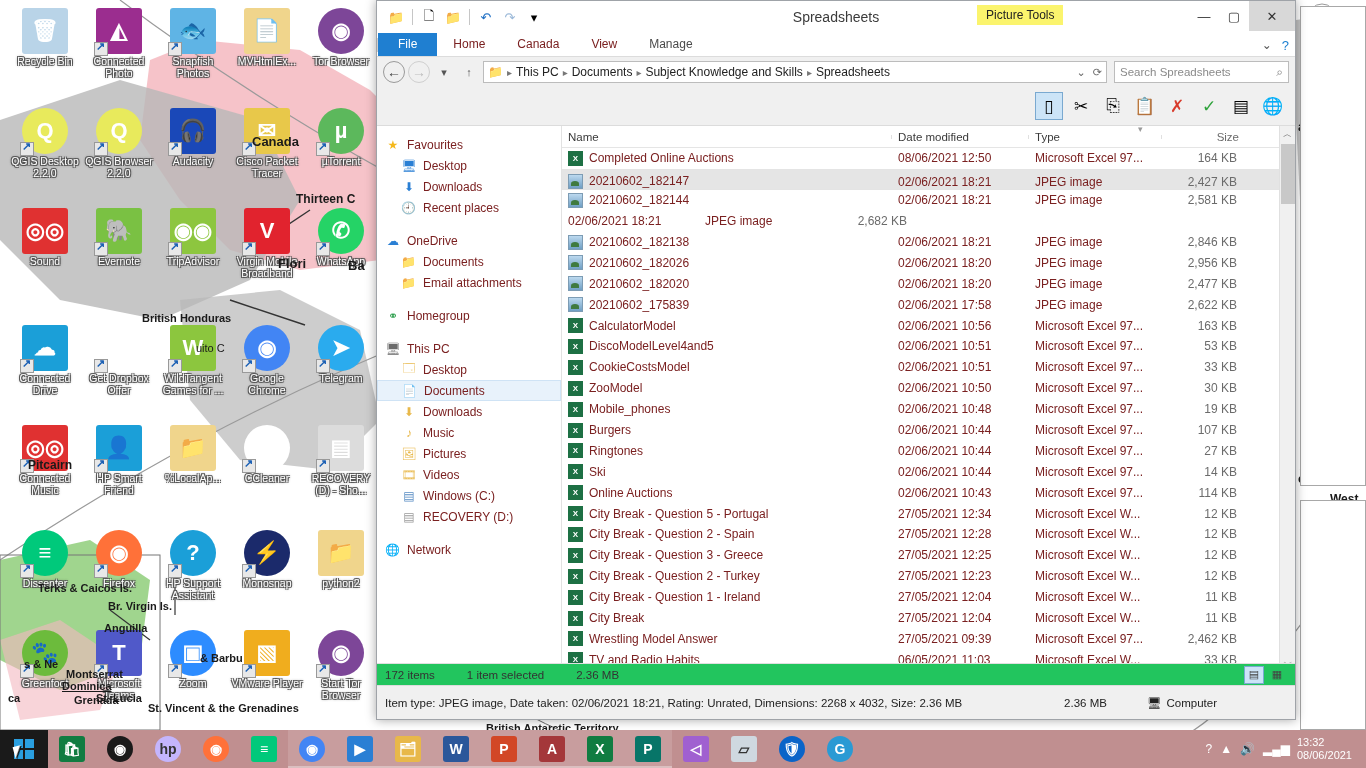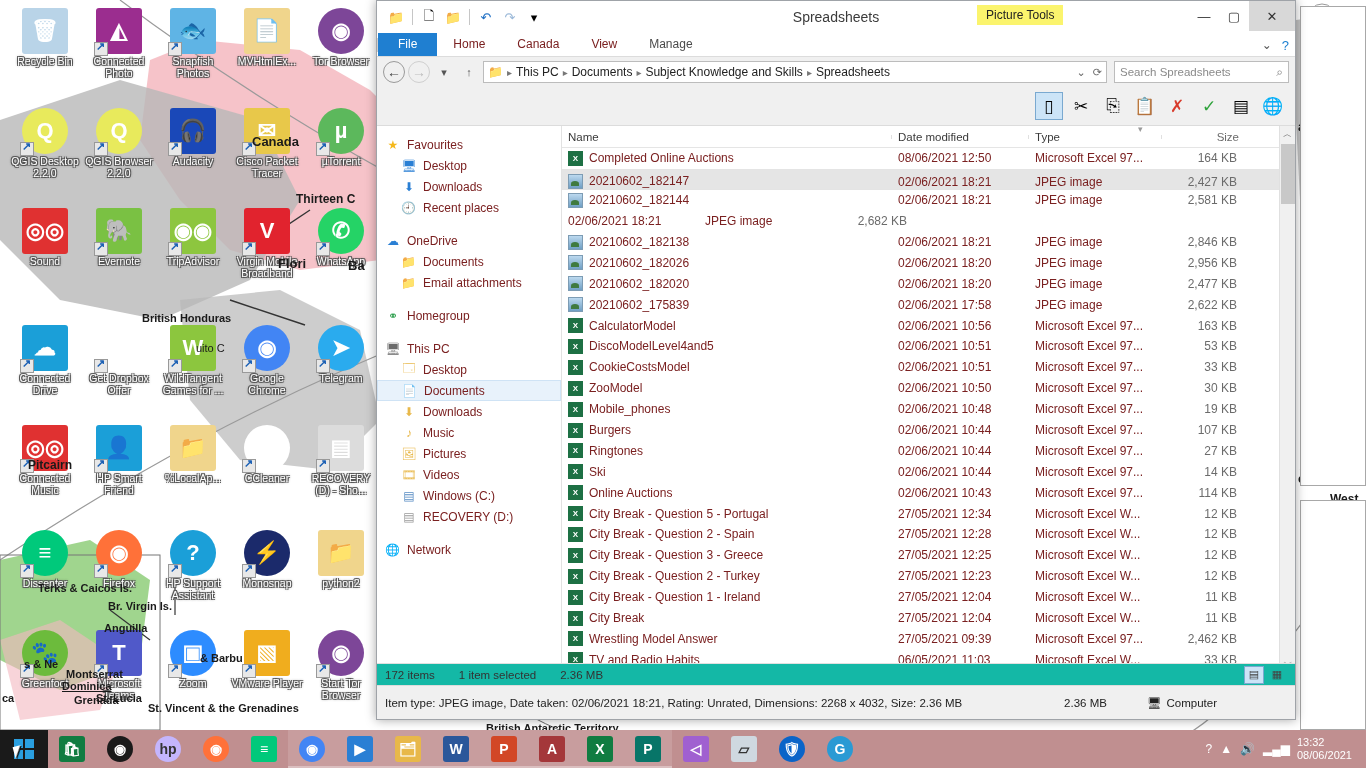--- a/index.html
+++ b/index.html
@@ -123,22 +123,22 @@
     width:8px; height:5px; background:#3f7a3f; border-radius:50% 50% 0 0; }
 
   .scroll { position:absolute; right:0; top:0; width:16px; height:546px;
     background:#f0f0f0; border-left:1px solid #e0e0e0; }
   .sarrow { height:16px; display:flex; align-items:center; justify-content:center;
     font-size:9px; color:#666; }
   .sthumb { position:absolute; top:18px; left:1px; width:14px; height:60px;
     background:#c8c8c8; }
 
   .statusbar { position:absolute; bottom:34px; left:0; right:0; height:22px;
-    background:#14b8a6; border-top:1px solid #e0e0e0; display:flex;
-    align-items:center; padding:0 8px; font-size:11.5px; color:#333; gap:24px; }
+    background:#22c55e; border-top:1px solid #e0e0e0; display:flex;
+    align-items:center; padding:0 8px; font-size:11.5px; color:#333; gap:32px; }
   .viewbtns { margin-left:auto; display:flex; gap:3px; }
   .vb { width:20px; height:18px; display:flex; align-items:center;
     justify-content:center; font-size:11px; color:#444; }
   .vb.on { background:#cce4f7; border:1px solid #7aa9d0; }
 
   .detailpane { position:absolute; bottom:0; left:0; right:0; height:34px;
     background:#f0f0f0; border-top:1px solid #dcdcdc; display:flex;
     align-items:center; padding:0 8px; font-size:11.5px; color:#222; }
   .dp-size { margin-left:auto; padding-right:40px; }
   .dp-comp { display:flex; align-items:center; gap:5px; padding-right:70px; }
@@ -352,21 +352,21 @@
       <div style="position: absolute; left: 38px; top: 582px; font-size: 11px; color: rgb(26, 26, 26); white-space: nowrap; font-weight: bold;">Terks &amp; Caicos Is.</div>
       <div style="position: absolute; left: 64px; top: 600px; font-size: 11px; color: rgb(26, 26, 26); white-space: nowrap; font-weight: bold; margin-left: 44px;">Br. Virgin Is.</div>
       <div style="position: absolute; left: 104px; top: 622px; font-size: 11px; color: rgb(26, 26, 26); white-space: nowrap; font-weight: bold;">Anguilla</div>
       <div style="position: absolute; left: 200px; top: 652px; font-size: 11px; color: rgb(26, 26, 26); white-space: nowrap; font-weight: bold;">&amp; Barbu</div>
       <div style="position: absolute; left: 62px; top: 680px; font-size: 11px; color: rgb(26, 26, 26); white-space: nowrap; font-weight: bold; text-decoration: underline;">Dominica</div>
       <div style="position: absolute; left: 66px; top: 668px; font-size: 11px; color: rgb(26, 26, 26); white-space: nowrap; font-weight: bold;">Montserrat</div>
       <div style="position: absolute; left: 96px; top: 692px; font-size: 11px; color: rgb(26, 26, 26); white-space: nowrap; font-weight: bold;">St. Lucia</div>
       <div style="position: absolute; left: 74px; top: 694px; font-size: 11px; color: rgb(26, 26, 26); white-space: nowrap; font-weight: bold;">Grenada</div>
       <div style="position: absolute; left: 148px; top: 702px; font-size: 11px; color: rgb(26, 26, 26); white-space: nowrap; font-weight: bold;">St. Vincent &amp; the Grenadines</div>
       <div style="position: absolute; left: 24px; top: 658px; font-size: 11px; color: rgb(26, 26, 26); white-space: nowrap; font-weight: bold;">s &amp; Ne</div>
-      <div style="position: absolute; left: 2px; top: 692px; font-size: 11px; color: rgb(26, 26, 26); white-space: nowrap; font-weight: bold;">ca</div>
+      <div style="position: absolute; left: 8px; top: 692px; font-size: 11px; color: rgb(26, 26, 26); white-space: nowrap; font-weight: bold;">ca</div>
       <div style="position: absolute; left: 486px; top: 722px; font-size: 11px; color: rgb(26, 26, 26); white-space: nowrap; font-weight: bold;">British Antarctic Territory</div>
     </div>
   <div class="map-layer" id="map-text-right">
       <div style="position: absolute; left: 1330px; top: 36px; font-size: 13px; color: rgb(26, 26, 26); white-space: nowrap; font-weight: bold;">Kuw</div>
       <div style="position: absolute; left: 1300px; top: 44px; font-size: 11px; color: rgb(26, 26, 26); white-space: nowrap; font-weight: bold;">oRead Plus</div>
       <div style="position: absolute; left: 1302px; top: 76px; font-size: 12px; color: rgb(26, 26, 26); white-space: nowrap; font-weight: bold;">an</div>
       <div style="position: absolute; left: 1300px; top: 96px; font-size: 12px; color: rgb(26, 26, 26); white-space: nowrap; font-weight: bold;">atar</div>
       <div style="position: absolute; left: 1298px; top: 120px; font-size: 12px; color: rgb(26, 26, 26); white-space: nowrap; font-weight: bold;">al States</div>
       <div style="position: absolute; left: 1322px; top: 160px; font-size: 13px; color: rgb(26, 26, 26); white-space: nowrap; font-weight: bold;">Aden</div>
       <div style="position: absolute; left: 1300px; top: 322px; font-size: 12px; color: rgb(26, 26, 26); white-space: nowrap; font-weight: bold;">on Is.</div>

